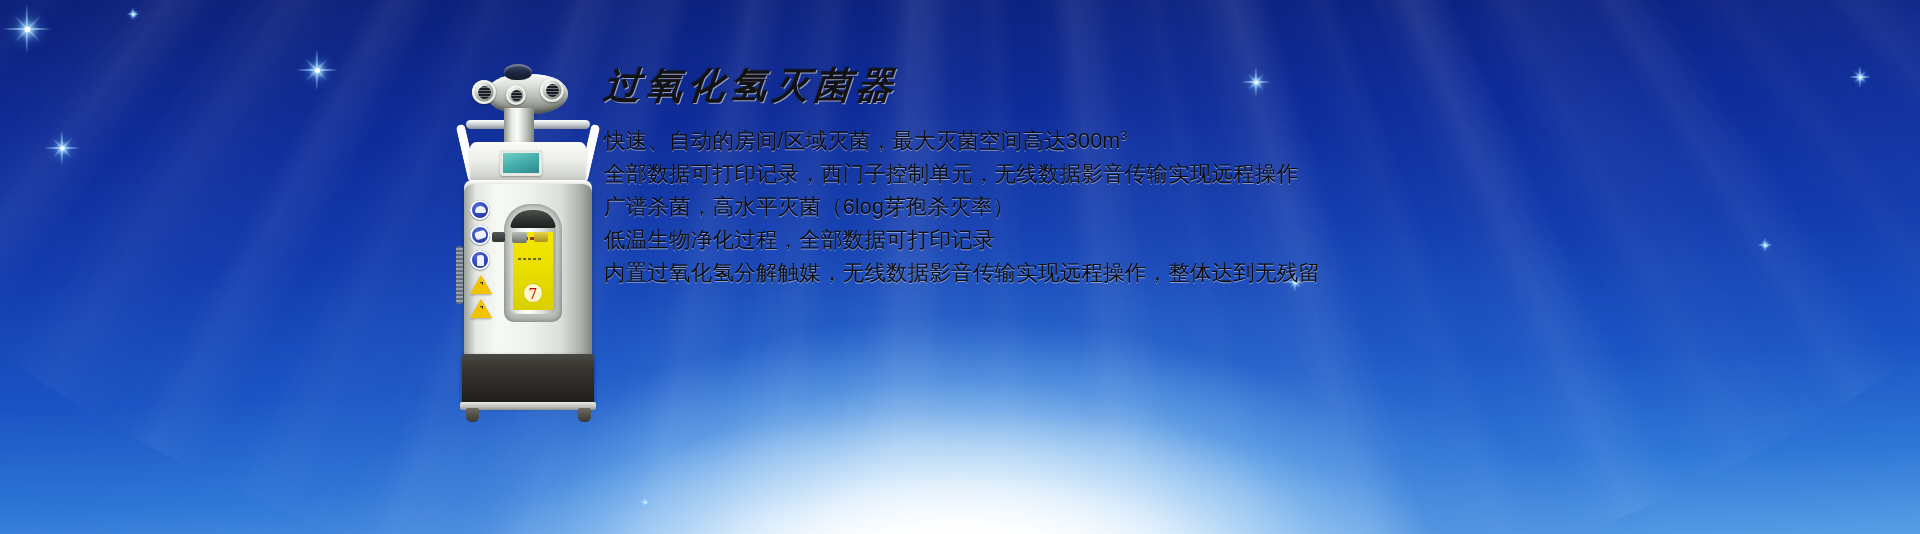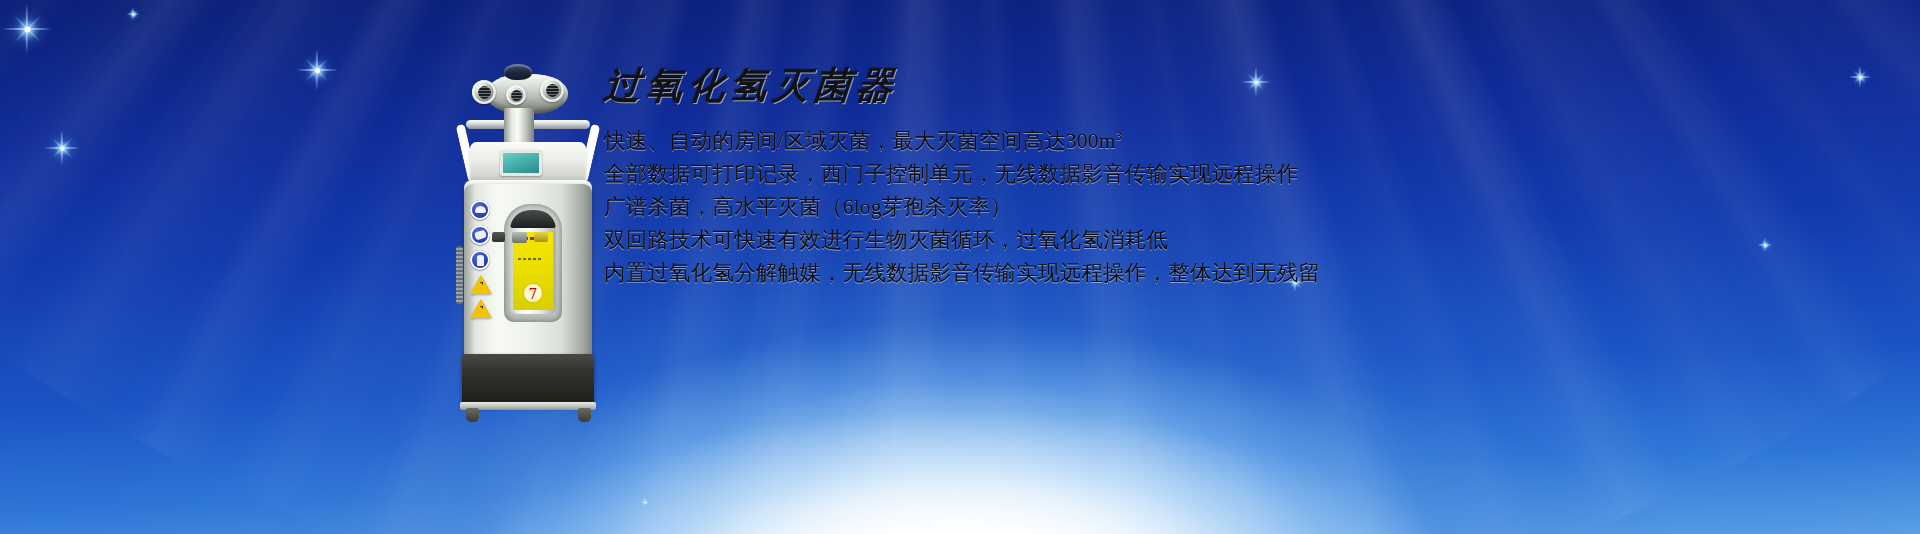--- a/index.html
+++ b/index.html
@@ -319,21 +319,21 @@
       0 0 2px rgba(0,0,0,.5);
     line-height:46px;
     font-style:italic;
     transform:skewX(-5deg);
     display:inline-block;
     white-space:nowrap;
   }
   #titlewrap { position:relative; height:52px; }
   .feat-list { margin-top:6px; }
   .feat {
-    font-family:Liberation Serif, serif;
+    font-family:Liberation Sans, sans-serif;
     font-size:21.5px;
     line-height:33px;
     color:#0c0c0c;
     white-space:nowrap;
     text-shadow:0 1px 0 rgba(255,255,255,.45);
     letter-spacing:0.2px;
   }
   .feat sup { font-size:12px; vertical-align:super; }
 </style>
 </head>
@@ -467,18 +467,18 @@
   </div>
 
   <div id="textblock">
     <div id="titlewrap">
       <h1 id="title">过氧化氢灭菌器</h1>
     </div>
     <div class="feat-list" id="feat-list">
         <div class="feat"><span>快速、自动的房间/区域灭菌，最大灭菌空间高达300m</span><sup>3</sup></div>
         <div class="feat"><span>全部数据可打印记录，西门子控制单元，无线数据影音传输实现远程操作</span></div>
         <div class="feat"><span>广谱杀菌，高水平灭菌（6log芽孢杀灭率）</span></div>
-        <div class="feat"><span>双回路技术可快速有效进行生物灭菌循环，过氧化氢消耗低</span></div>
+        <div class="feat"><span>低温生物净化过程，全部数据可打印记录</span></div>
         <div class="feat"><span>内置过氧化氢分解触媒，无线数据影音传输实现远程操作，整体达到无残留</span></div>
       </div>
   </div>
 
 </div>
 
 </body></html>

